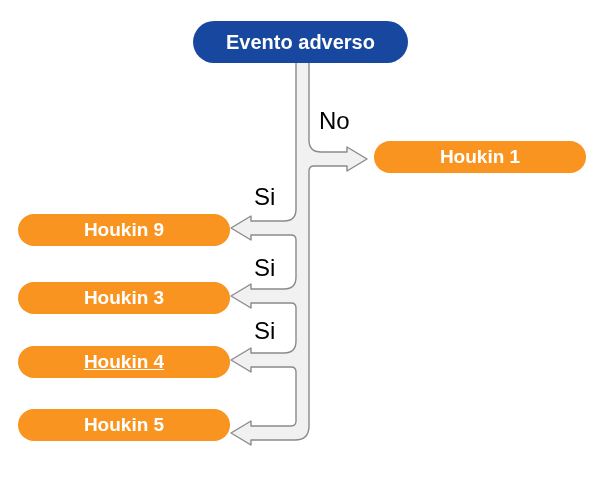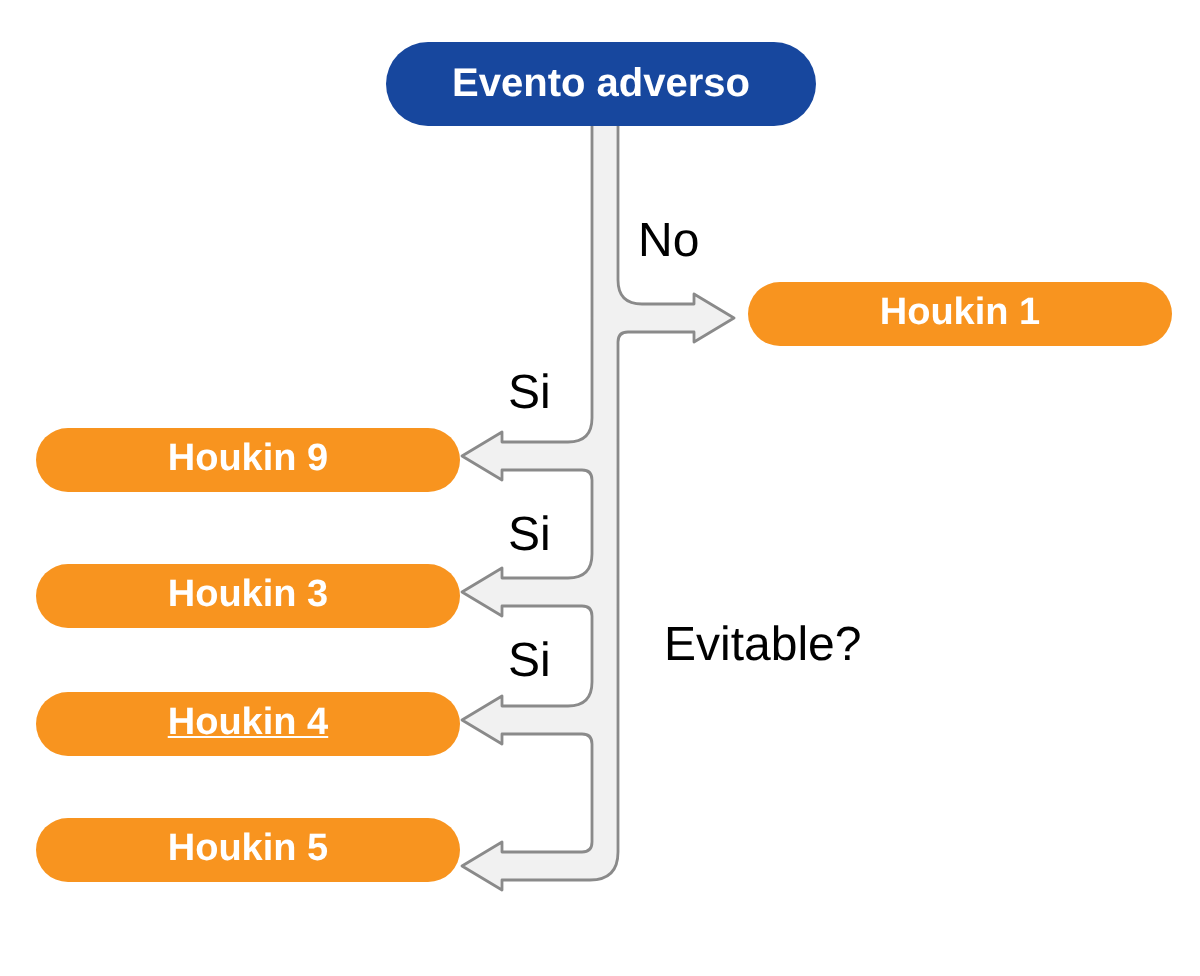--- a/index.html
+++ b/index.html
@@ -90,21 +90,20 @@
   <div class="node root">
     <span>Evento adverso</span>
   </div>
 
 
   <div class="lbl" style="left:319px; top:111px">No</div>
   <div class="lbl" style="left:254px; top:187px">Si</div>
   <div class="lbl" style="left:254px; top:258px">Si</div>
   <div class="lbl" style="left:254px; top:321px">Si</div>
 
-  <div class="lbl" style="left:332px; top:313px">Evitable?</div>
 
   <div class="node houkin h1">
     <span>Houkin 1</span>
   </div>
   <div class="node houkin h2">
     <span>Houkin 9</span>
   </div>
   <div class="node houkin h3">
     <span>Houkin 3</span>
   </div>

